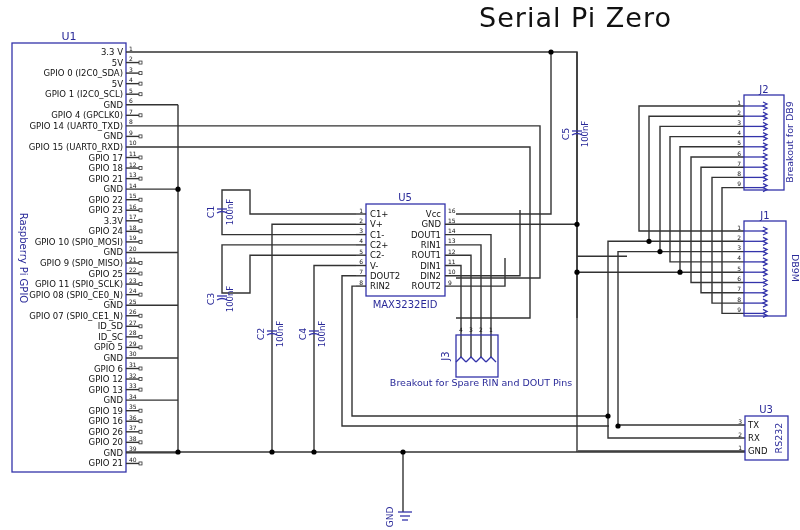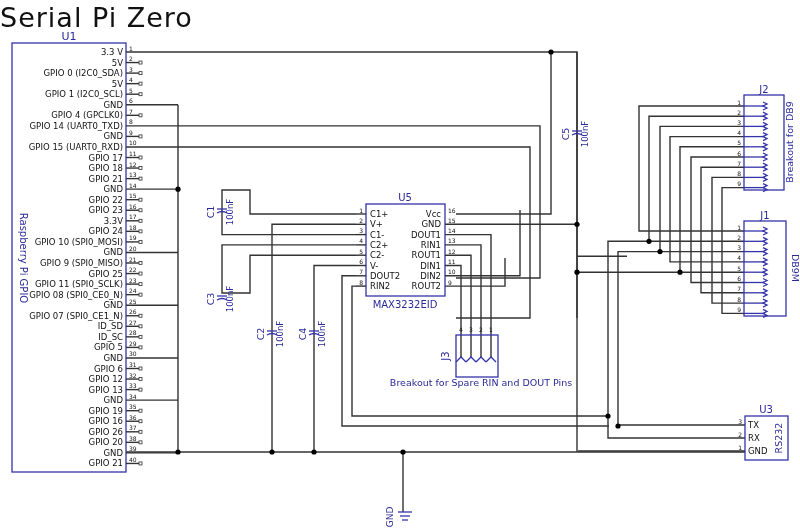--- a/index.html
+++ b/index.html
@@ -1,17 +1,17 @@
 <!DOCTYPE html>
 <html><head>
 <meta charset="utf-8">
 <style>
   html, body { margin:0; padding:0; background:#ffffff; }
   body { width:800px; height:530px; overflow:hidden; position:relative; font-family:"DejaVu Sans", sans-serif; }
-  #title { position:absolute; left:0; width:672px; top:2px; text-align:left; font-family:"DejaVu Sans", sans-serif; font-size:27px; color:#111; letter-spacing:1px; }
+  #title { position:absolute; left:0; width:672px; top:2px; text-align:right; font-family:"DejaVu Sans", sans-serif; font-size:27px; color:#111; letter-spacing:1px; }
   svg { position:absolute; left:0; top:0; }
   .wire { stroke:#333; stroke-width:1.4; fill:none; }
   .comp { stroke:#3333aa; stroke-width:1.3; fill:none; }
   .lbl { fill:#2a2a99; font-family:"DejaVu Sans", sans-serif; }
   .pinlbl { fill:#111; font-family:"DejaVu Sans", sans-serif; font-size:8.5px; }
   .pinnum { fill:#111; font-family:"DejaVu Sans", sans-serif; font-size:6px; }
   .dot { fill:#000; }
 </style>
 </head>
 <body>

